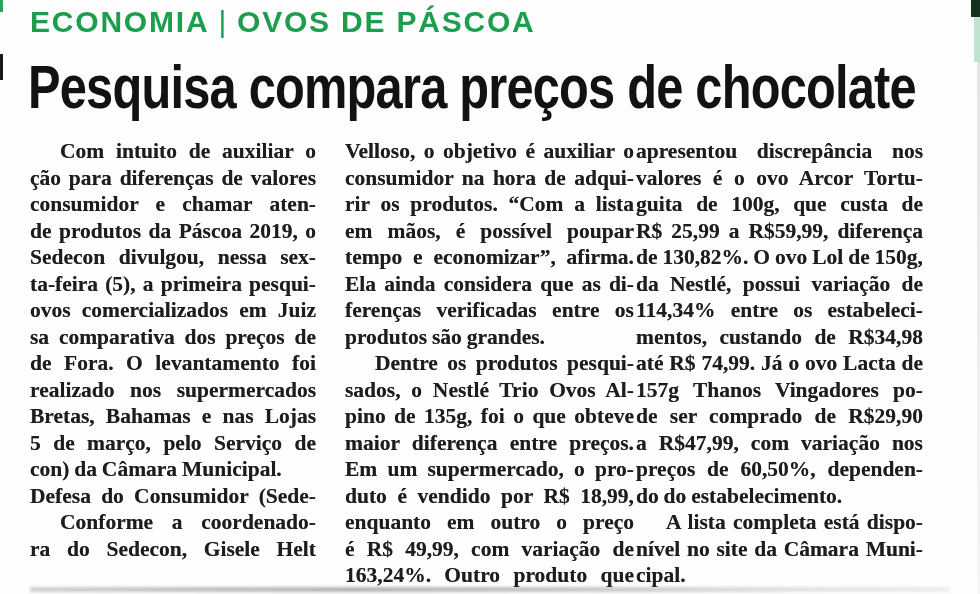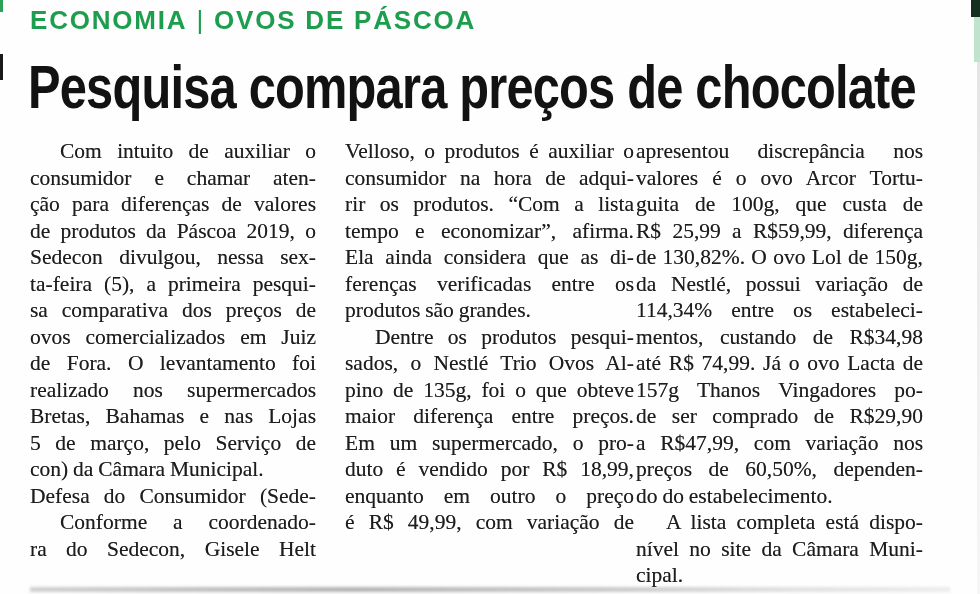--- a/index.html
+++ b/index.html
@@ -9,21 +9,21 @@
     position: relative;
     overflow: hidden;
     font-family: "Liberation Serif", serif;
   }
 
   
   .kicker {
     position: absolute; left: 30px; top: 5px;
     font-family: "Liberation Sans", sans-serif;
     font-weight: 700;
-    font-size: 26px;
+    font-size: 30px;
     letter-spacing: 1.8px;
     color: var(--kicker-color, #1d9e4e);
     white-space: nowrap;
   }
   .kicker .sep { margin: 0 9px; font-weight: 400; }
 
   
   .headline {
     position: absolute; left: 28px; top: 57px;
     margin: 0;
@@ -50,20 +50,21 @@
   .col-2 { left: 345px; width: 289px; }
   .col-3 { left: 636px; width: 287px; }
 
   .line {
     text-align: justify;
     text-align-last: justify;
     word-spacing: -0.5px;
     white-space: normal;
     overflow: hidden;
     height: 26.5px;
+    font-weight: bold;
   }
   .line.indent { text-indent: 30px; }
   .line.end { text-align-last: left; }
 
   
   .artifact { position: absolute; pointer-events: none; }
   .a-left-green   { left: 0; top: 0;   width: 3px;  height: 12px; background: #2ba257; }
   .a-left-black   { left: 0; top: 54px; width: 3px; height: 26px; background: #1a1a1a; }
   .a-right-dark   { left: 971px; top: 0;    width: 9px; height: 17px; background: #16301f; }
   .a-right-green  { left: 974px; top: 17px; width: 6px; height: 45px; background: #bfe3cc; }
@@ -83,52 +84,54 @@
 
   <header class="kicker">
     <span>ECONOMIA</span><span class="sep">|</span><span>OVOS DE PÁSCOA</span>
   </header>
 
   <h1 class="headline">Pesquisa compara preços de chocolate</h1>
 
   <div id="article-body">
       <div class="col col-1">
         <div class="line indent">Com intuito de auxiliar o</div>
+        <div class="line">ção para diferenças de valores</div>
         <div class="line">consumidor e chamar aten-</div>
-        <div class="line">ção para diferenças de valores</div>
         <div class="line">de produtos da Páscoa 2019, o</div>
         <div class="line">Sedecon divulgou, nessa sex-</div>
         <div class="line">ta-feira (5), a primeira pesqui-</div>
+        <div class="line">ovos comercializados em Juiz</div>
         <div class="line">sa comparativa dos preços de</div>
-        <div class="line">ovos comercializados em Juiz</div>
         <div class="line">de Fora. O levantamento foi</div>
         <div class="line">realizado nos supermercados</div>
         <div class="line">Bretas, Bahamas e nas Lojas</div>
         <div class="line">5 de março, pelo Serviço de</div>
         <div class="line end">con) da Câmara Municipal.</div>
         <div class="line">Defesa do Consumidor (Sede-</div>
         <div class="line indent">Conforme a coordenado-</div>
         <div class="line">ra do Sedecon, Gisele Helt</div>
       </div>
       <div class="col col-2">
-        <div class="line">Velloso, o produtos é auxiliar o</div>
+        <div class="line">Velloso, o objetivo é auxiliar o</div>
         <div class="line">consumidor na hora de adqui-</div>
         <div class="line">rir os produtos. “Com a lista</div>
+        <div class="line">em mãos, é possível poupar</div>
         <div class="line">tempo e economizar”, afirma.</div>
         <div class="line">Ela ainda considera que as di-</div>
         <div class="line">ferenças verificadas entre os</div>
         <div class="line end">produtos são grandes.</div>
         <div class="line indent">Dentre os produtos pesqui-</div>
         <div class="line">sados, o Nestlé Trio Ovos Al-</div>
         <div class="line">pino de 135g, foi o que obteve</div>
         <div class="line">maior diferença entre preços.</div>
         <div class="line">Em um supermercado, o pro-</div>
         <div class="line">duto é vendido por R$ 18,99,</div>
         <div class="line">enquanto em outro o preço</div>
         <div class="line">é R$ 49,99, com variação de</div>
+        <div class="line">163,24%. Outro produto que</div>
       </div>
       <div class="col col-3">
         <div class="line">apresentou discrepância nos</div>
         <div class="line">valores é o ovo Arcor Tortu-</div>
         <div class="line">guita de 100g, que custa de</div>
         <div class="line">R$ 25,99 a R$59,99, diferença</div>
         <div class="line">de 130,82%. O ovo Lol de 150g,</div>
         <div class="line">da Nestlé, possui variação de</div>
         <div class="line">114,34% entre os estabeleci-</div>
         <div class="line">mentos, custando de R$34,98</div>

